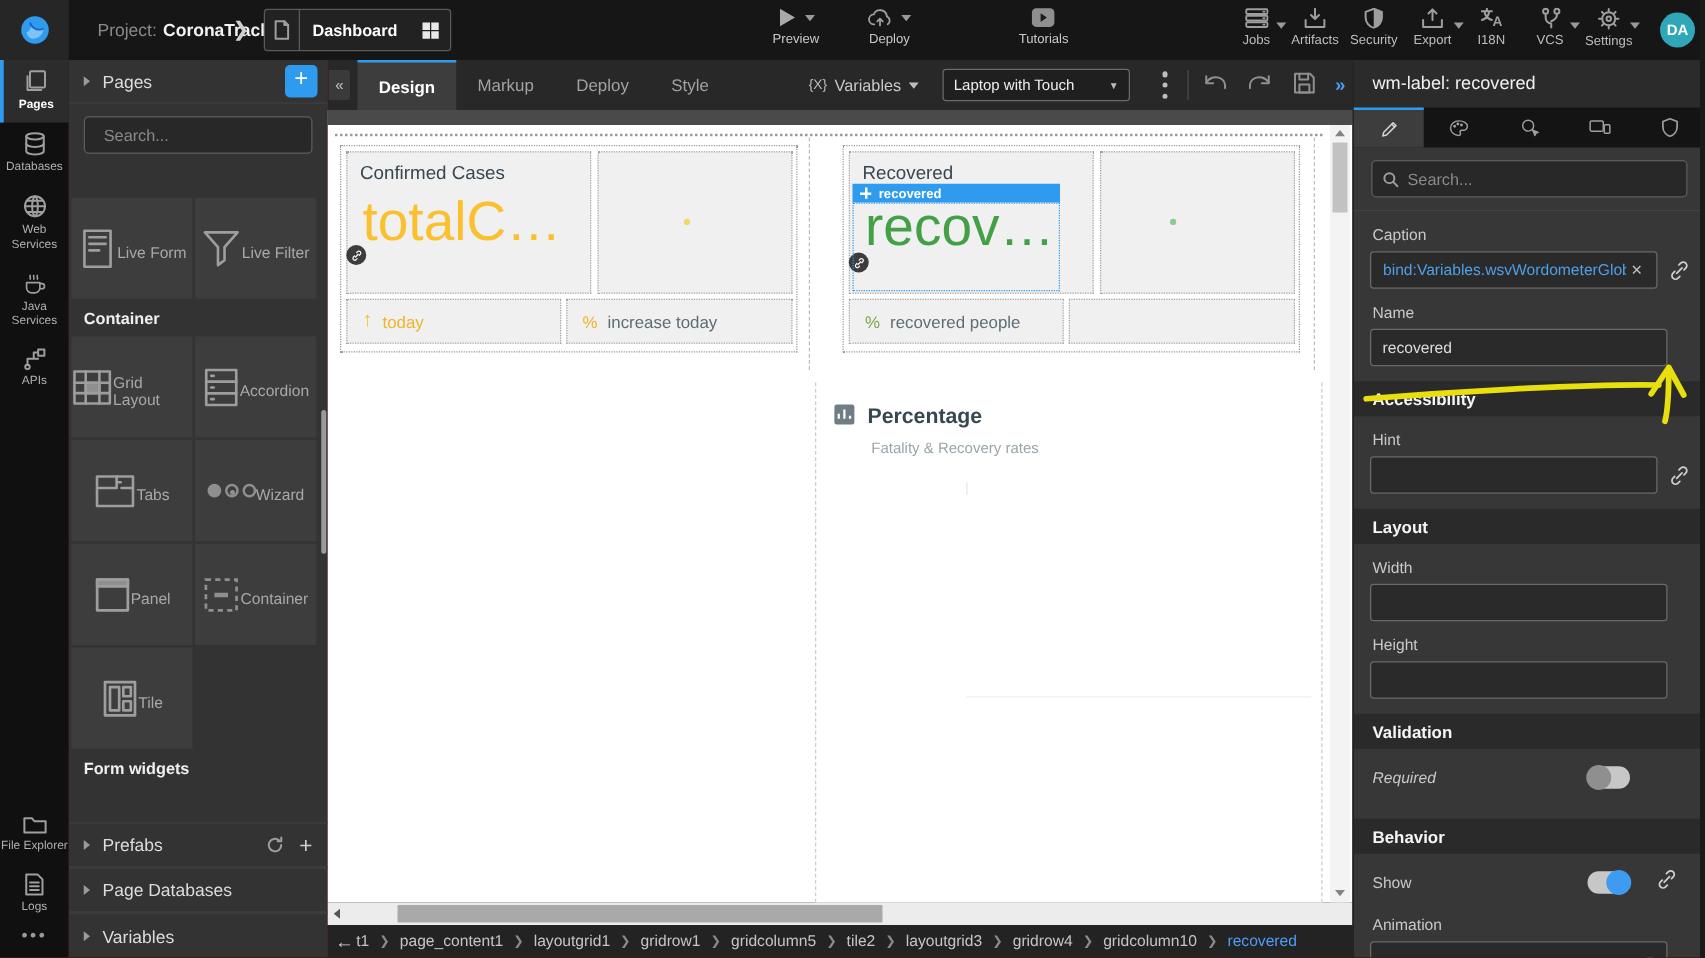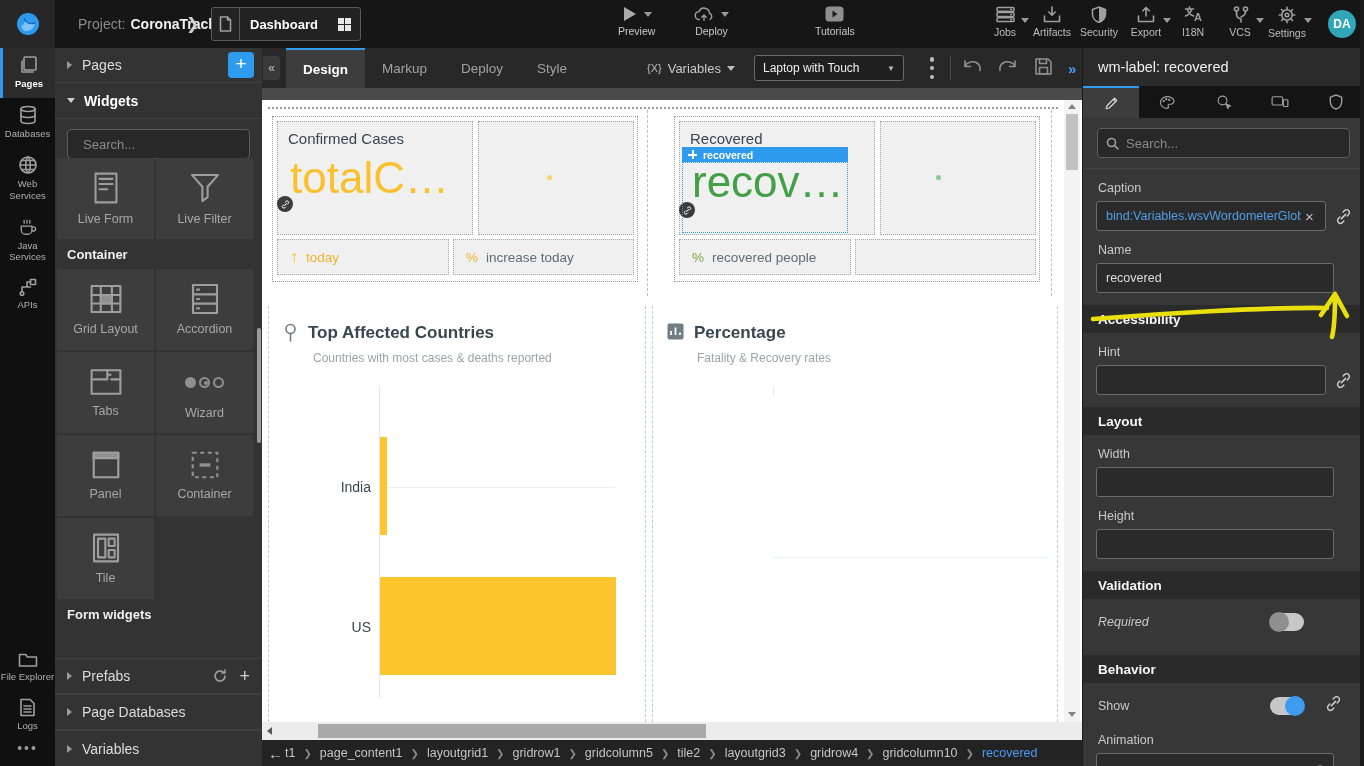--- a/index.html
+++ b/index.html
@@ -43,21 +43,21 @@
   #lpanel { position:absolute; left:55px; top:48px; width:207px; height:718px; background:#333; z-index:10; }
   .lp-row { height:35px; border-bottom:1px solid #3f3f3f; display:flex; align-items:center; padding:0 12px; color:#ddd; font-size:14px; cursor:pointer; position:relative; }
   .tri-r { width:0;height:0;border-top:4px solid transparent;border-bottom:4px solid transparent;border-left:5px solid #9a9a9a; margin-right:10px; }
   .tri-d { width:0;height:0;border-left:4px solid transparent;border-right:4px solid transparent;border-top:5px solid #cfcfcf; margin-right:9px; }
   .plus-btn { position:absolute; right:8px; top:4px; width:26px; height:26px; background:#2e9bef; border-radius:4px; color:#fff; font-size:19px; line-height:24px; text-align:center; cursor:pointer; }
   .searchbox { margin:10px 12px; height:30px; background:#282828; border:1px solid #5d5d5d; border-radius:4px; display:flex; align-items:center; padding:0 8px; }
   .searchbox input { flex:1; background:transparent; border:none; outline:none; color:#bbb; font-size:13px; margin-left:7px; font-family:inherit; }
   .searchbox input::placeholder { color:#8a8a8a; }
   #widget-grid { position:absolute; left:0; top:110px; width:207px; height:503px; overflow:hidden; }
   .wgrid { display:grid; grid-template-columns:97px 97px; gap:2px; padding-left:2px; }
-  .wtile { background:#3d3d3d; height:81px; display:flex; flex-direction:column; align-items:center; justify-content:center; cursor:grab; }
+  .wtile { background:#3d3d3d; height:81px; display:flex; flex-direction:row; align-items:center; justify-content:center; cursor:grab; }
   .wtile .wlab { color:#a8a8a8; font-size:12.5px; margin-top:7px; }
   .wgroup { color:#f0f0f0; font-size:13px; font-weight:bold; padding:8px 12px 7px; }
   .wiz { display:flex; align-items:center; gap:3px; height:34px; }
   .wiz .c1 { width:11px;height:11px;border-radius:50%;background:#8f8f8f; }
   .wiz .c2 { width:11px;height:11px;border-radius:50%;border:2px solid #8f8f8f; position:relative; }
   .wiz .c2 i { position:absolute;left:2.5px;top:2.5px;width:4px;height:4px;border-radius:50%;background:#8f8f8f; }
   .wiz .c3 { width:11px;height:11px;border-radius:50%;border:2px solid #8f8f8f; }
   #lp-scrollthumb { position:absolute; right:1px; top:280px; width:4px; height:115px; background:#9a9a9a; border-radius:2px; }
   .lp-bottom { position:absolute; left:0; width:207px; }
 
@@ -320,24 +320,20 @@
       <div class="dots">•••</div>
     </div>
   </div>
 
   <div id="lpanel">
     <div class="lp-row">
       <span class="tri-r"></span>
       <span>Pages</span>
       <span class="plus-btn">+</span>
     </div>
-    <div class="lp-row" style="height:36px;">
-      <span class="tri-d"></span>
-      <span style="font-weight:bold;color:#fff;">Widgets</span>
-    </div>
     <div class="searchbox">
       <svg width="13" height="13" viewBox="0 0 13 13" class="ic">
           <circle cx="5.5" cy="5.5" r="4"></circle>
           <path d="M8.5 8.5L12 12"></path>
         </svg>
       <input type="text" placeholder="Search..." style="">
     </div>
 
     <div id="widget-grid">
       <div class="wgrid">
@@ -547,37 +543,20 @@
         </div>
         <div class="tile-cell" style="left:4px;top:122px;width:172px;height:36px;">
           <div class="tile-foot">
             <span style="color:#7ca547;">%</span>
             <span style="color:#5d6d76;">recovered people</span>
           </div>
         </div>
         <div class="tile-cell" style="left:180px;top:122px;width:181px;height:36px;"></div>
       </div>
 
-      <div class="card" style="left:6px;top:218px;width:378px;height:416px;">
-        <div class="card-head">
-          <svg width="15" height="20" viewBox="0 0 15 20" class="ic" style="stroke:#6f7d85;">
-            <circle cx="7.5" cy="6" r="4.5"></circle>
-              <path d="M7.5 10.5V18"></path>
-          </svg>
-          <span class="card-title">Top Affected Countries</span>
-        </div>
-        <div class="card-sub">Countries with most cases &amp; deaths reported</div>
-
-        <div class="axis-v" style="left:110px;top:80px;height:312px;"></div>
-        <div class="grid-h" style="left:110px;top:181px;width:236px;"></div>
-        <div class="bar-lab" style="left:42px;top:173px;">India</div>
-        <div class="bar" style="left: 111px; top: 131px; max-width: 236px; width: 7.08px; background: rgb(253, 198, 47);"></div>
-        <div class="bar-lab" style="left:42px;top:313px;">US</div>
-        <div class="bar" style="left: 111px; top: 271px; max-width: 236px; width: 236px; background: rgb(253, 198, 47);"></div>
-      </div>
 
       <div class="card" style="left:390px;top:218px;width:406px;height:416px;">
         <div class="card-head">
           <svg width="17" height="17" viewBox="0 0 17 17">
             <rect x="0.5" y="0.5" width="16" height="16" rx="2" fill="#6f7d85"></rect>
             <path d="M4 12V8M8.5 12V4.5M13 12V9.5" stroke="#fff" stroke-width="1.8"></path>
           </svg>
           <span class="card-title">Percentage</span>
         </div>
         <div class="card-sub">Fatality &amp; Recovery rates</div>

